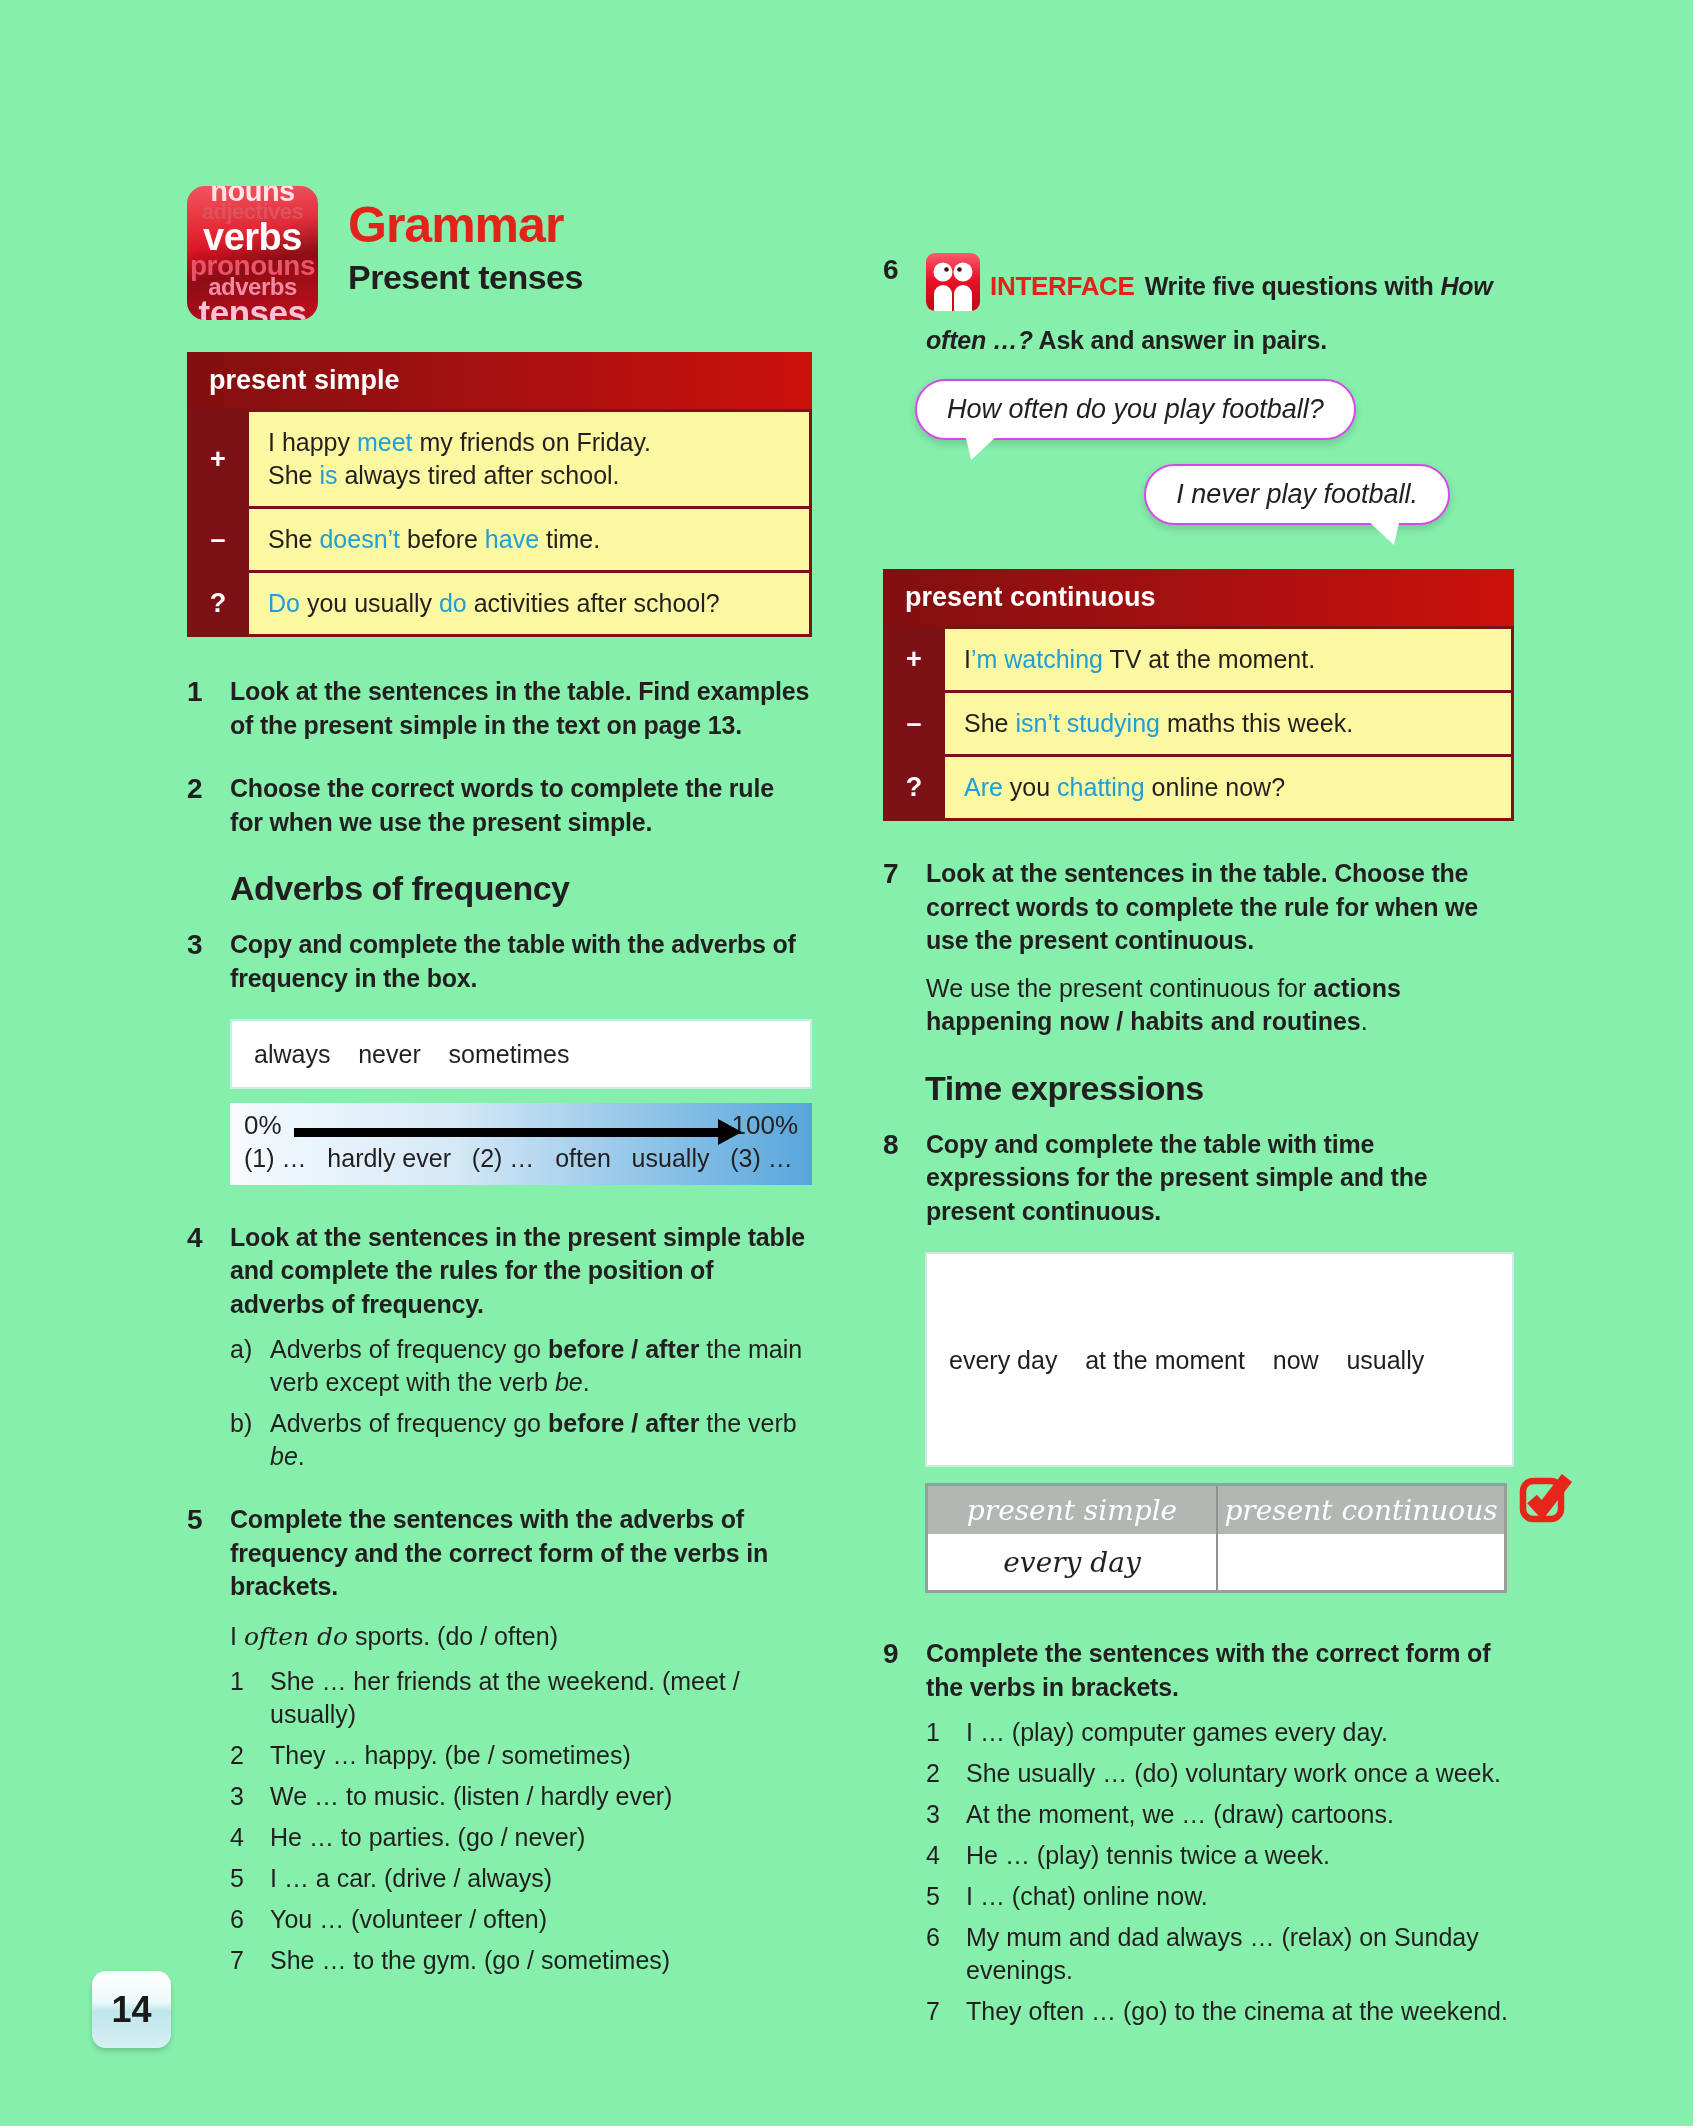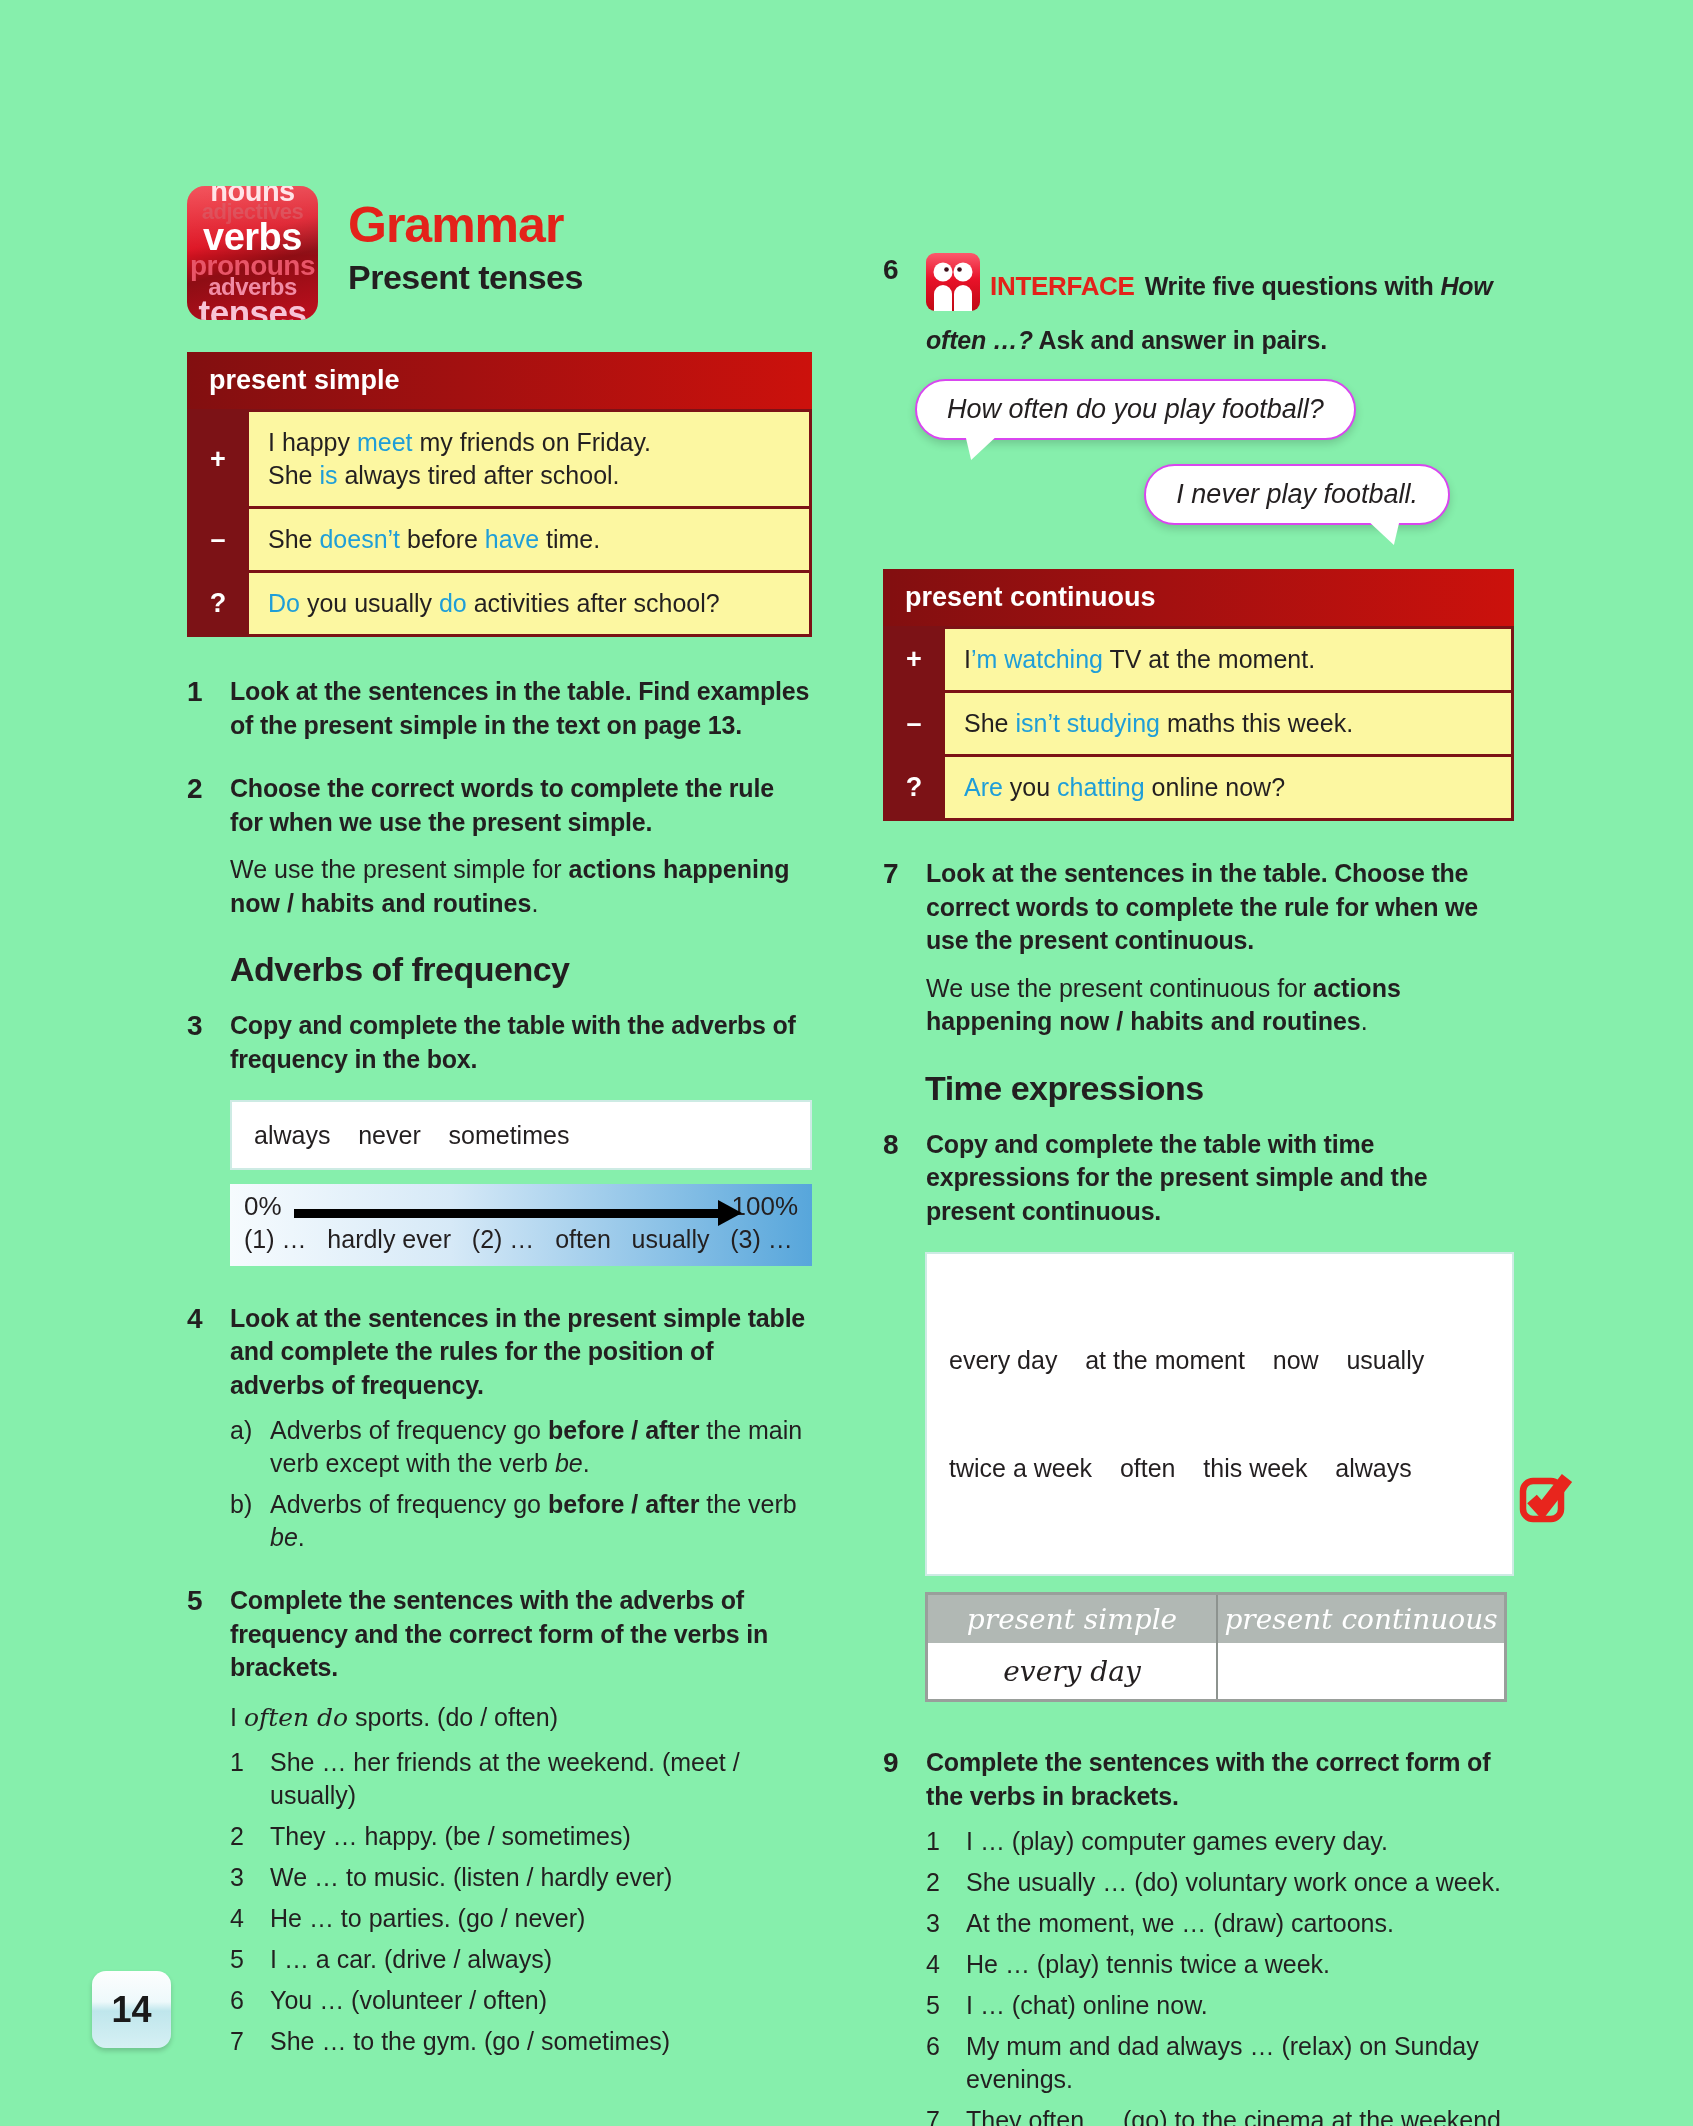--- a/index.html
+++ b/index.html
@@ -154,21 +154,20 @@
       <div class="ex-num">1</div>
       <div class="ex-body">
         <p class="ex-instr">Look at the sentences in the table. Find examples of the present simple in the text on page 13.</p>
       </div>
     </div>
 
     <div class="ex mt30">
       <div class="ex-num">2</div>
       <div class="ex-body">
         <p class="ex-instr">Choose the correct words to complete the rule for when we use the present simple.</p>
-        <p class="ex-para"><span class="rt-n">We use the present simple for </span><span class="rt-b">actions happening now / habits and routines</span><span class="rt-n">.</span></p>
       </div>
     </div>
 
     <div class="h2 mt30" style="margin-left:43px;">Adverbs of frequency</div>
 
     <div class="ex mt20">
       <div class="ex-num">3</div>
       <div class="ex-body">
         <p class="ex-instr">Copy and complete the table with the adverbs of frequency in the box.</p>
       </div>
@@ -314,21 +313,20 @@
     <div class="h2 mt30" style="margin-left:42px;">Time expressions</div>
 
     <div class="ex mt20">
       <div class="ex-num">8</div>
       <div class="ex-body">
         <p class="ex-instr">Copy and complete the table with time expressions for the present simple and the present continuous.</p>
       </div>
     </div>
     <div class="word-box mt24" style="margin-left:42px;">
       <div>every day    at the moment    now    usually</div>
-      <div>twice a week    often    this week    always</div>
     </div>
     <div class="te-table">
       <div class="te-row te-head">
         <div class="te-cell">present simple</div>
         <div class="te-cell">present continuous</div>
       </div>
       <div class="te-row te-body">
         <div class="te-cell">every day</div>
         <div class="te-cell"></div>
       </div>

